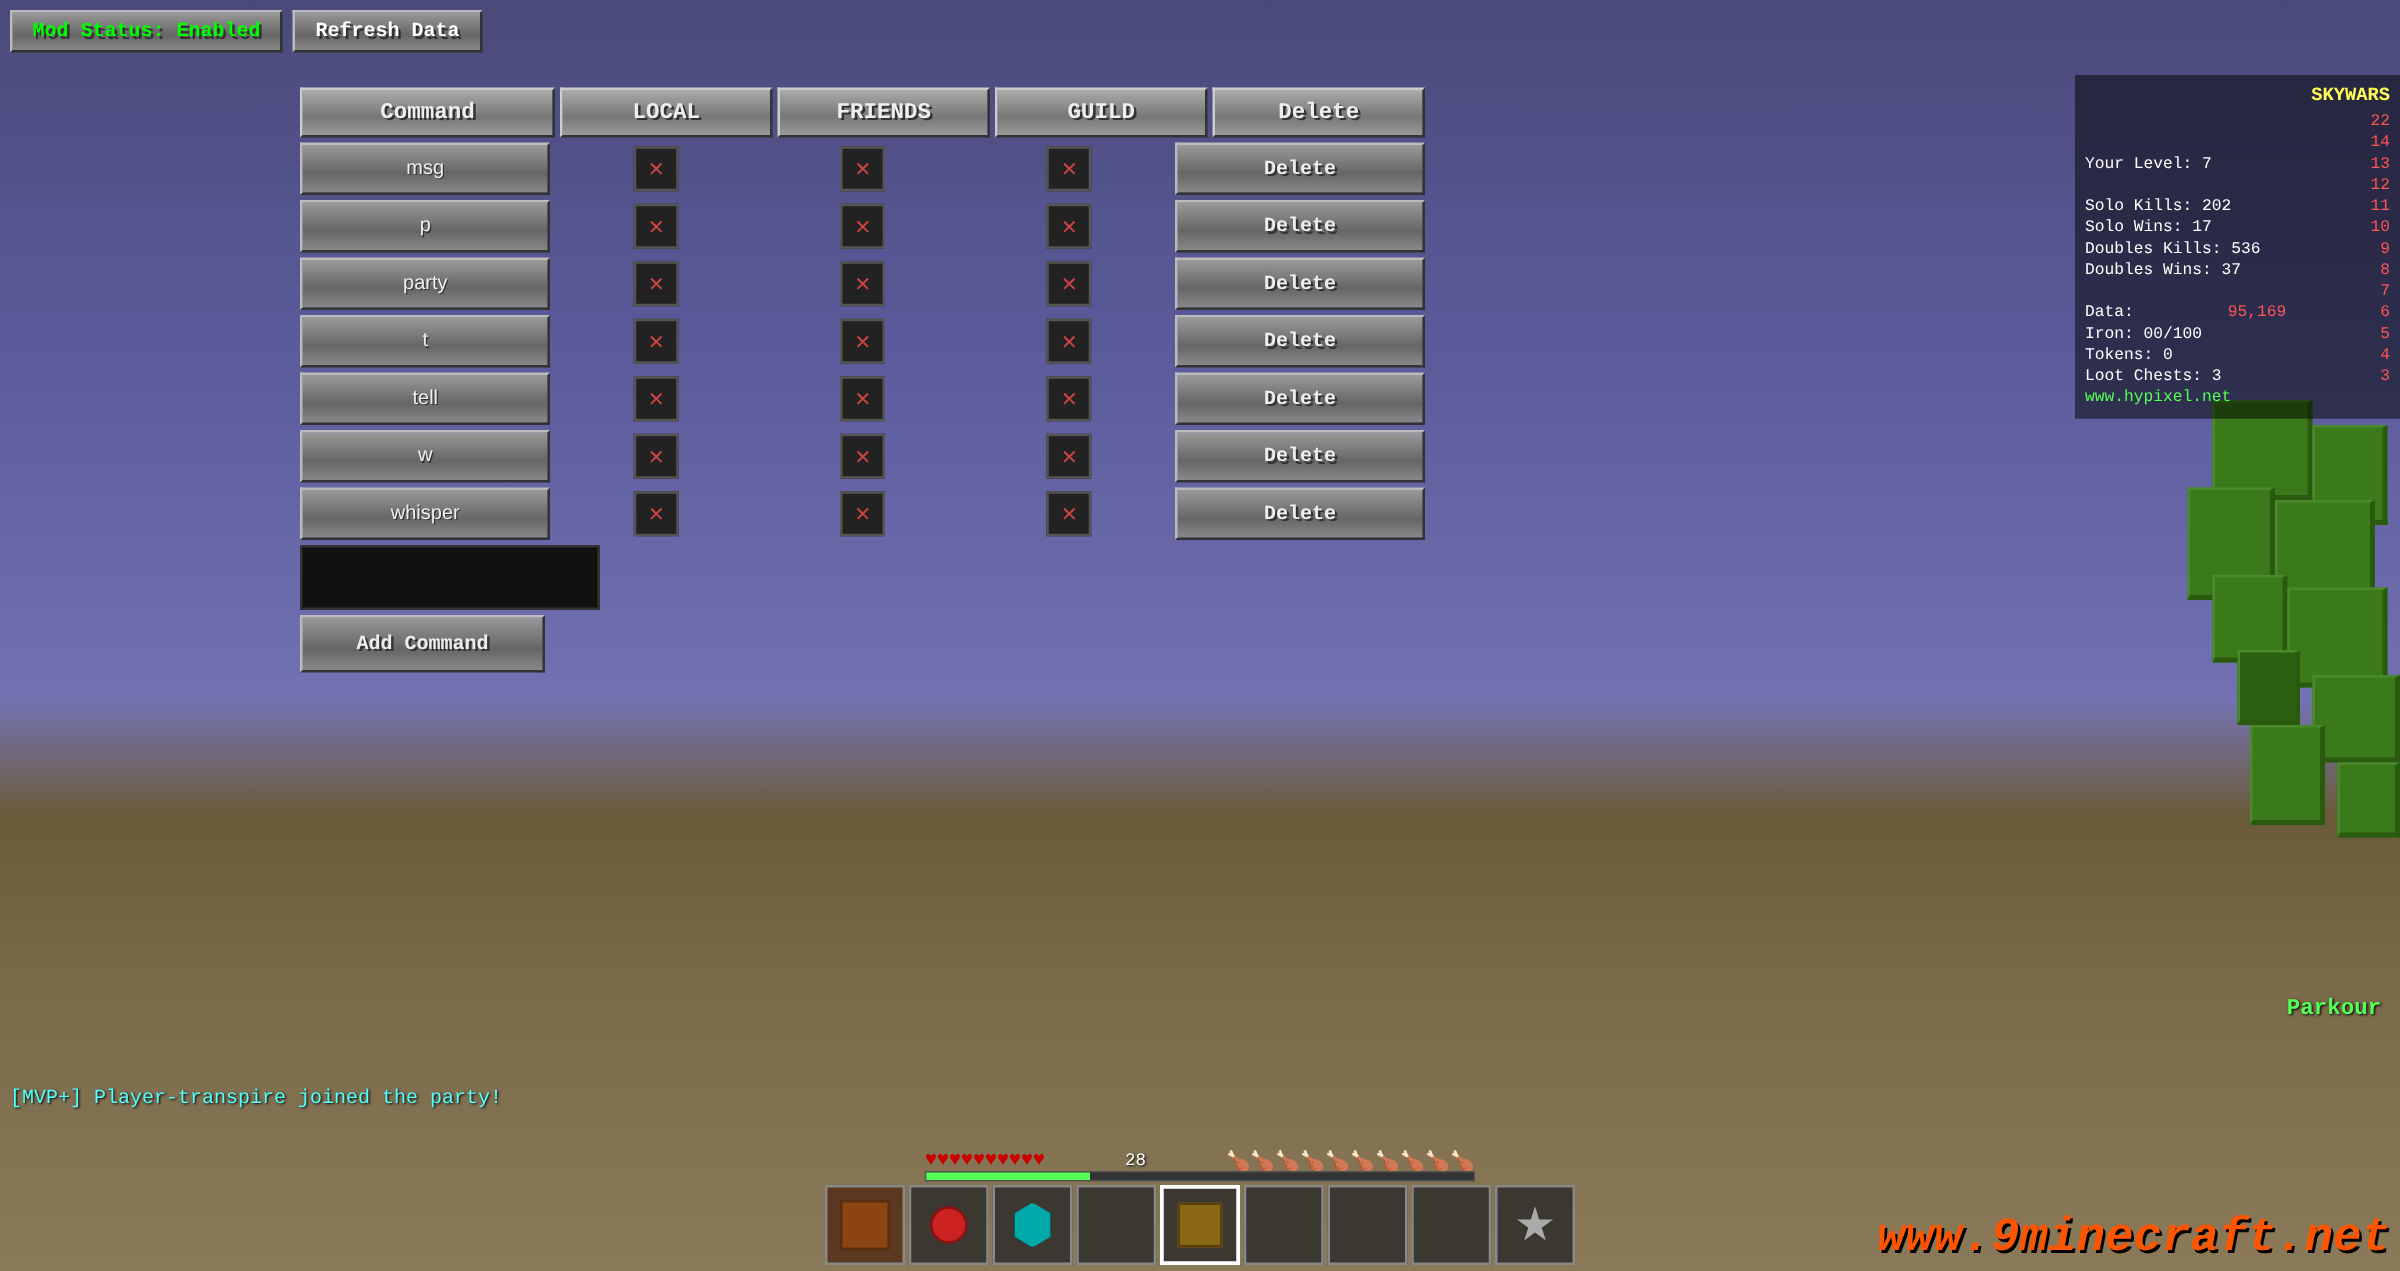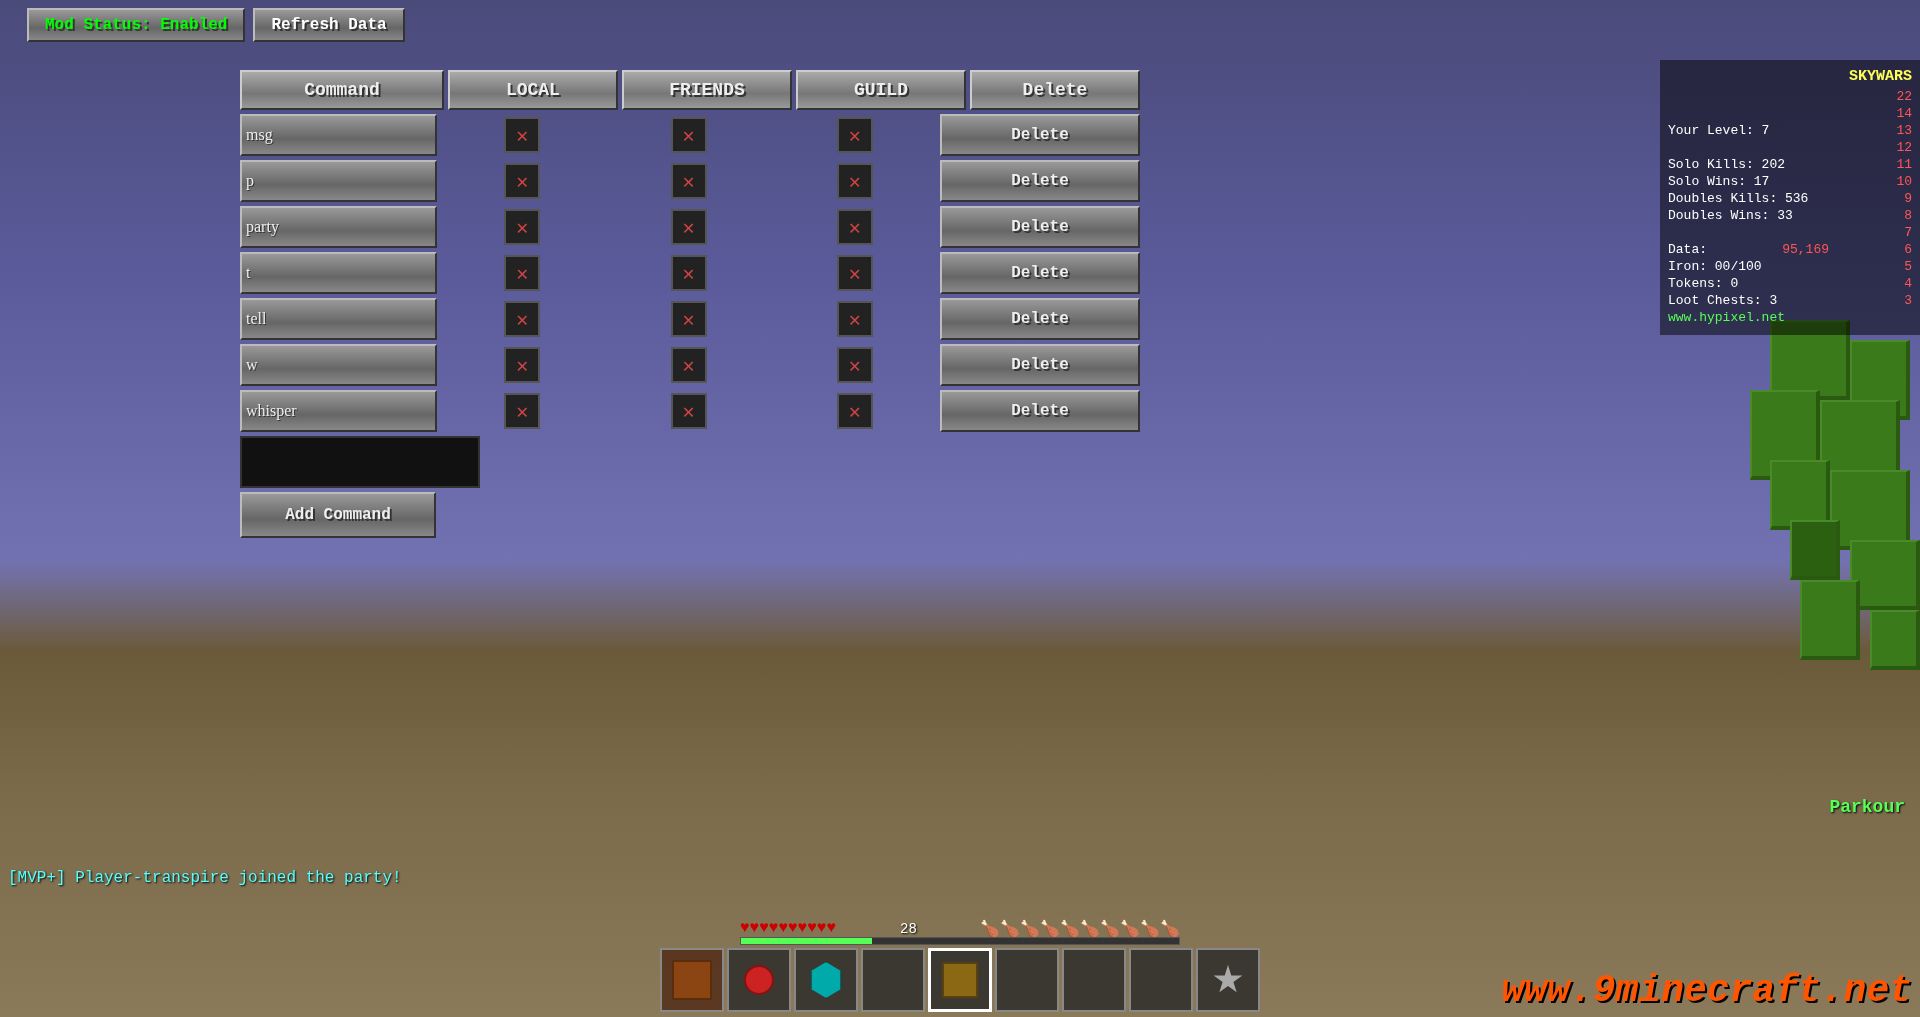--- a/index.html
+++ b/index.html
@@ -82,21 +82,20 @@
       font-weight: bold;
       padding: 6px 16px;
       cursor: pointer;
       text-shadow: 2px 2px #333;
       min-width: 120px;
       text-align: center;
     }
 
     .mc-button.enabled {
       color: #00ff00;
-      margin-left: 19px;
     }
 
     
     .main-panel {
       position: absolute;
       top: 70px;
       left: 240px;
       width: 900px;
       pointer-events: all;
     }
@@ -148,24 +147,24 @@
       align-items: center;
       gap: 4px;
     }
 
     .cmd-label {
       background: linear-gradient(180deg, #999 0%, #777 40%, #666 60%, #888 100%);
       border: 2px solid #333;
       border-top-color: #bbb;
       border-left-color: #bbb;
       color: #eee;
-      font-family: Liberation Serif, serif;
+      font-family: Liberation Sans, sans-serif;
       font-size: 16px;
-      padding: 10px 4px;
-      text-align: left;
+      padding: 10px 16px;
+      text-align: center;
       width: 240px;
       text-shadow: 1px 1px #333;
     }
 
     .checkbox-cell {
       width: 200px;
       display: flex;
       align-items: center;
       justify-content: center;
     }
@@ -552,21 +551,21 @@
     </div>
     <div class="sb-row">
       <span class="sb-label">Solo Wins: 17</span>
       <span class="sb-value-red">10</span>
     </div>
     <div class="sb-row">
       <span class="sb-label">Doubles Kills: 536</span>
       <span class="sb-value-red">9</span>
     </div>
     <div class="sb-row">
-      <span class="sb-label">Doubles Wins: 33</span>
+      <span class="sb-label">Doubles Wins: 37</span>
       <span class="sb-value-red">8</span>
     </div>
     <div class="sb-row">
       <span class="sb-label"></span>
       <span class="sb-value-red">7</span>
     </div>
     <div class="sb-row">
       <span class="sb-label">Data: </span>
       <span style="color:#ff5555;">95,169</span>
       <span class="sb-value-red">6</span>

